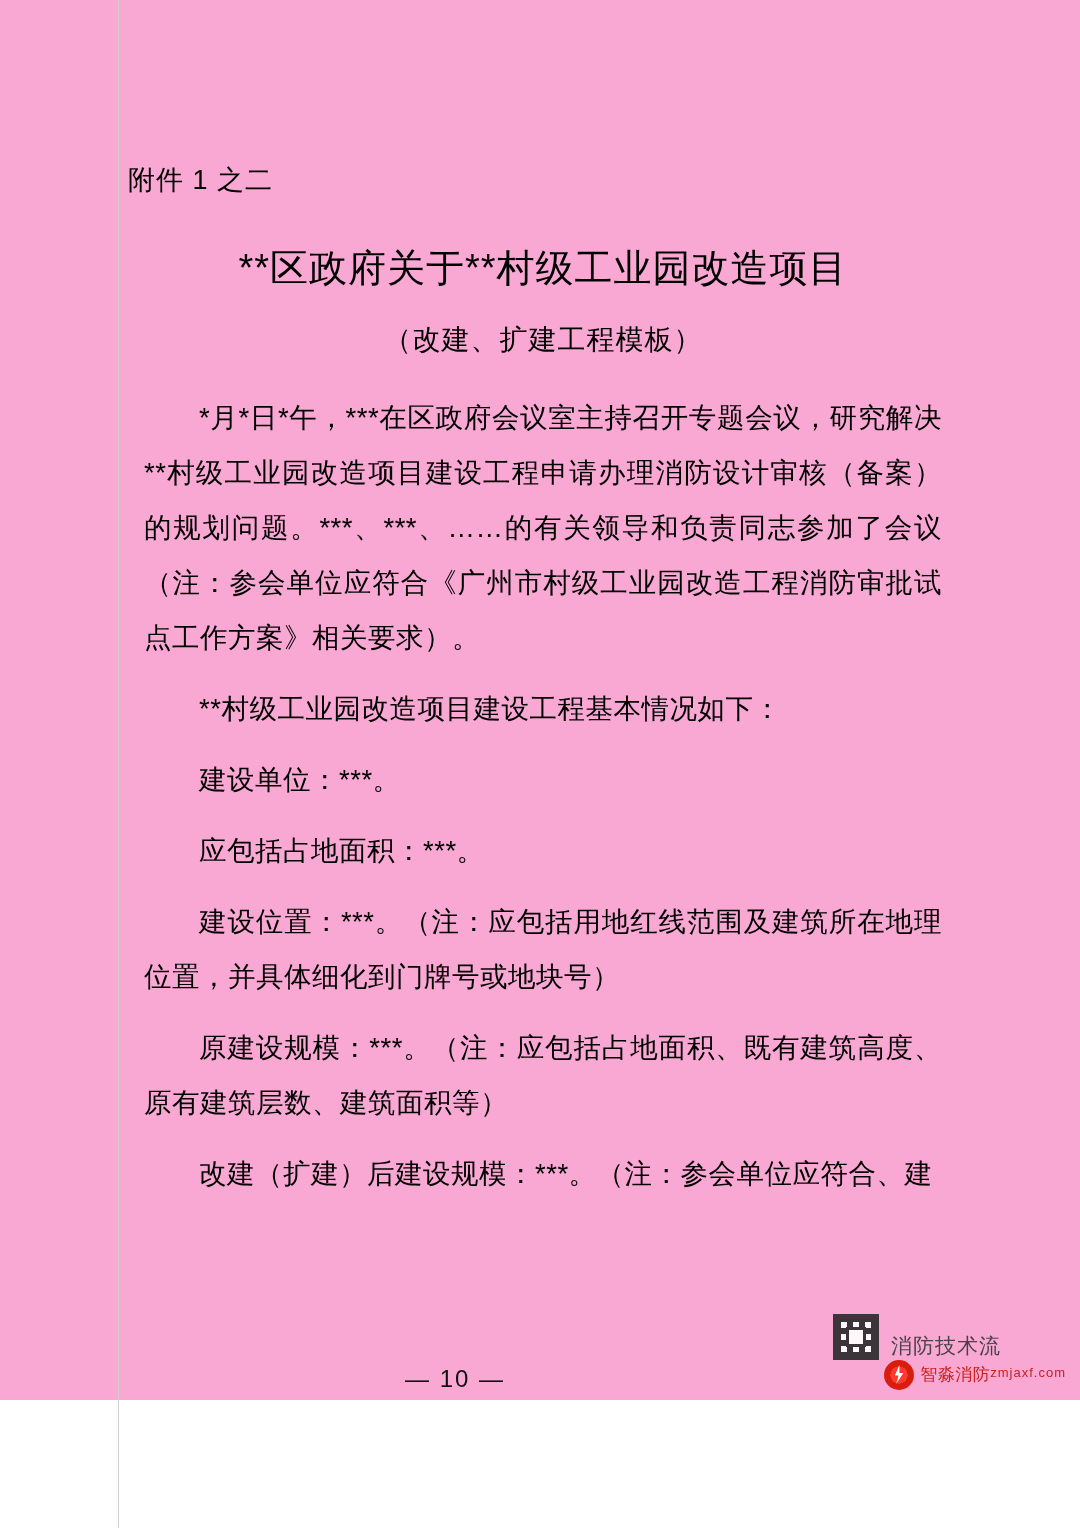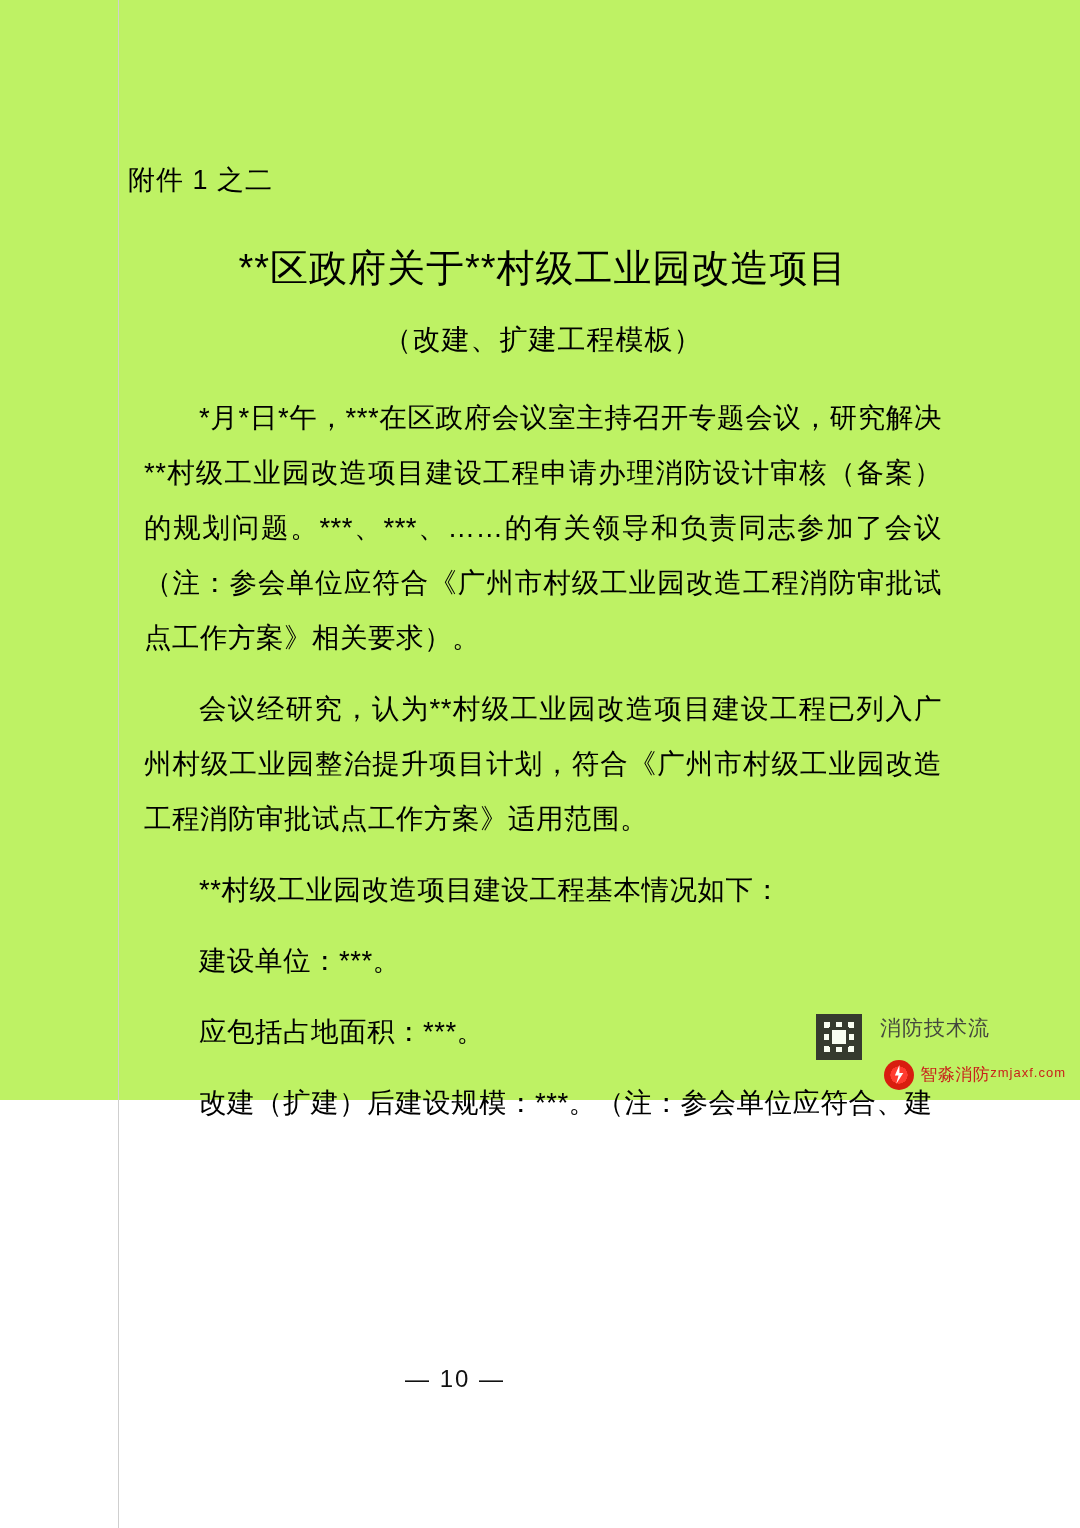--- a/index.html
+++ b/index.html
@@ -14,22 +14,22 @@
     font-family: "Liberation Sans", "DejaVu Sans", sans-serif;
     color: #000000;
     overflow: hidden;
   }
 
   .page {
     position: absolute;
     left: 0;
     top: 0;
     width: 1080px;
-    height: 1100px;
-    background: #bef264;
+    height: 1400px;
+    background: #f9a8d4;
   }
 
   
   .margin-rule {
     position: absolute;
     left: 118px;
     top: 0;
     width: 1px;
     height: 1528px;
     background: #cfcfcf;
@@ -100,25 +100,25 @@
   
   .wm {
     position: absolute;
     right: 14px;
     bottom: 10px;
     width: 250px;
     height: 86px;
   }
   .wm-row {
     position: absolute;
-    left: 0;
+    left: 17px;
     top: 10px;
     display: flex;
-    align-items: flex-start;
-    gap: 18px;
+    align-items: flex-end;
+    gap: 12px;
     opacity: 0.92;
   }
   .wm-qr {
     width: 42px;
     height: 42px;
     background:
       linear-gradient(90deg, #2b2b2b 0 6px, transparent 6px 100%) 0 0/12px 12px repeat,
       linear-gradient(180deg, #2b2b2b 0 6px, transparent 6px 100%) 0 0/12px 12px repeat,
       #ffffff;
     border: 2px solid #2b2b2b;
@@ -197,24 +197,25 @@
     <div class="attachment-label">附件 1 之二</div>
 
     <div class="doc-title">
       <span class="line1">**区政府关于**村级工业园改造项目</span>
     </div>
 
     <div class="doc-subtitle">（改建、扩建工程模板）</div>
 
     <div class="body-text">
       <p>*月*日*午，***在区政府会议室主持召开专题会议，研究解决**村级工业园改造项目建设工程申请办理消防设计审核（备案）的规划问题。***、***、……的有关领导和负责同志参加了会议（注：参会单位应符合《广州市村级工业园改造工程消防审批试点工作方案》相关要求）。</p>
-      <p>会议经研究，认为**村级工业园改造项目建设工程已列入广州村级工业园整治提升项目计划，符合《广州市村级工业园改造工程消防审批试点工作方案》适用范围。</p>
       <p>**村级工业园改造项目建设工程基本情况如下：</p>
       <p>建设单位：***。</p>
       <p>应包括占地面积：***。</p>
+      <p>建设位置：***。（注：应包括用地红线范围及建筑所在地理位置，并具体细化到门牌号或地块号）</p>
+      <p>原建设规模：***。（注：应包括占地面积、既有建筑高度、原有建筑层数、建筑面积等）</p>
       <p>改建（扩建）后建设规模：***。（注：参会单位应符合、建</p>
     </div>
   </div>
 
   <div class="page-number">
     <span class="pn-inner">— 10 —</span>
   </div>
 
   <div class="wm">
     <div class="wm-row">

